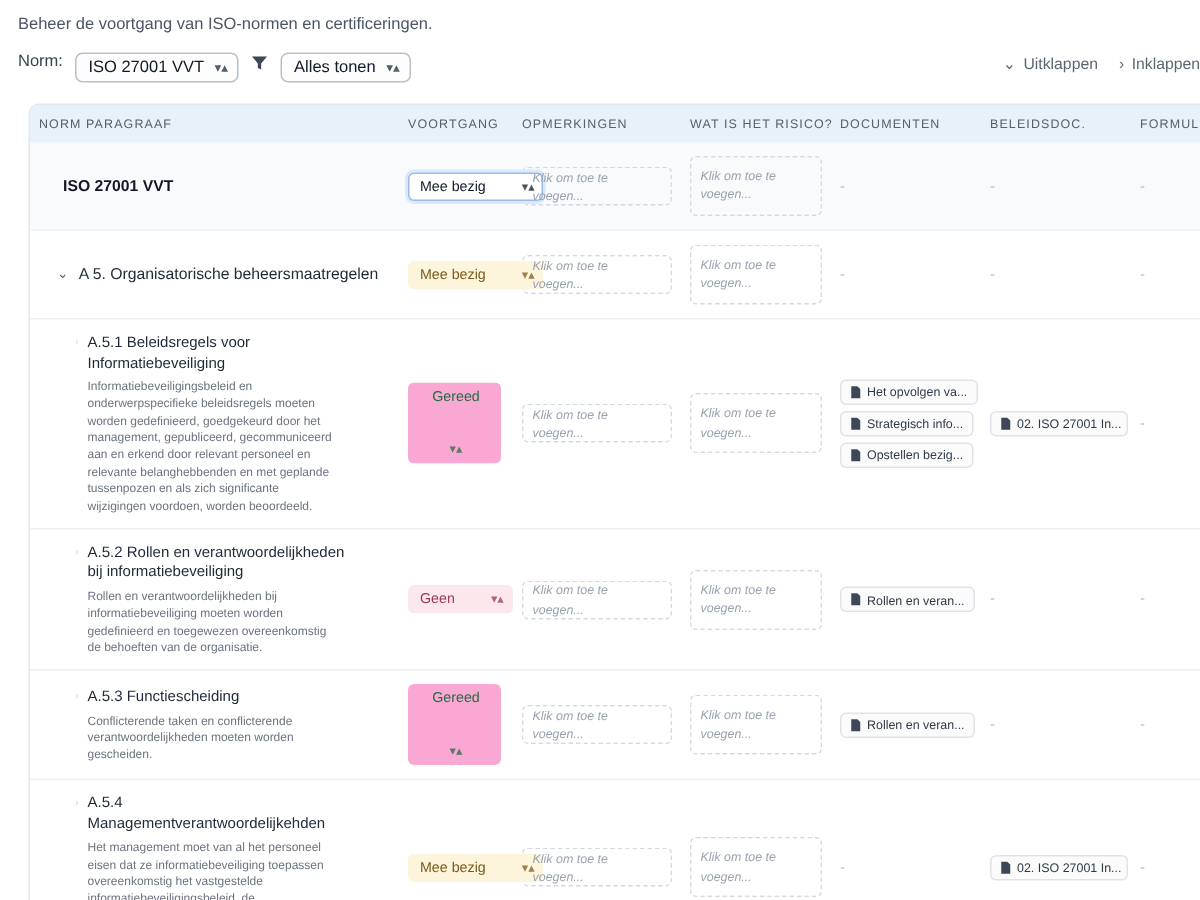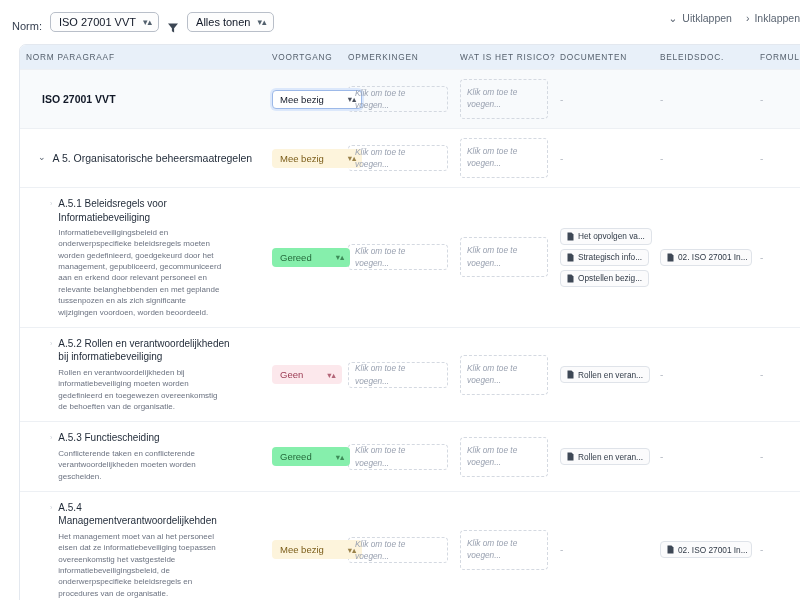--- a/index.html
+++ b/index.html
@@ -25,21 +25,21 @@
   }
   .app-subtitle {
     font-size: 11px;
     color: #4b5563;
     margin: 0 0 13px 0;
   }
 
   
   .toolbar {
     display: flex;
-    align-items: flex-end;
+    align-items: flex-start;
     gap: 8px;
     margin-bottom: 12px;
     position: relative;
     height: 22px;
   }
   .toolbar-label {
     font-size: 11px;
     color: #374151;
     font-weight: normal;
   }
@@ -171,21 +171,21 @@
     white-space: nowrap;
   }
   .pill .updown { font-size: 8.5px; opacity: .75; }
   .pill.focused {
     background: #ffffff;
     color: #111827;
     border: 1px solid #9db9e8;
     box-shadow: 0 0 0 2px #dce8fb;
   }
   .pill.warn { background: #fdf4dc; color: #7a5c18; }
-  .pill.ok   { background: #86efac; color: #256b3c; }
+  .pill.ok   { background: #f9a8d4; color: #256b3c; flex-direction: column; }
   .pill.none { background: #fce8ec; color: #9b3a52; }
 
   
   .ph {
     border: 1px dashed #d4d9e1;
     border-radius: 4px;
     color: #9aa2b1;
     font-style: italic;
     font-size: 8.3px;
     padding: 6px 6px;
@@ -214,20 +214,21 @@
     cursor: pointer;
   }
   .chip .doc-ico { flex: 0 0 auto; }
   .dash { color: #b6bcc5; font-size: 10px; }
 </style>
 </head>
 <body>
 
 <div class="page">
 
+  <p class="app-subtitle">Beheer de voortgang van ISO-normen en certificeringen.</p>
 
   <div class="toolbar">
     <span class="toolbar-label">Norm:</span>
 
     <div class="select">
       <span>ISO 27001 VVT</span>
       <span class="updown">▾▴</span>
     </div>
 
     <span class="funnel-icon">

